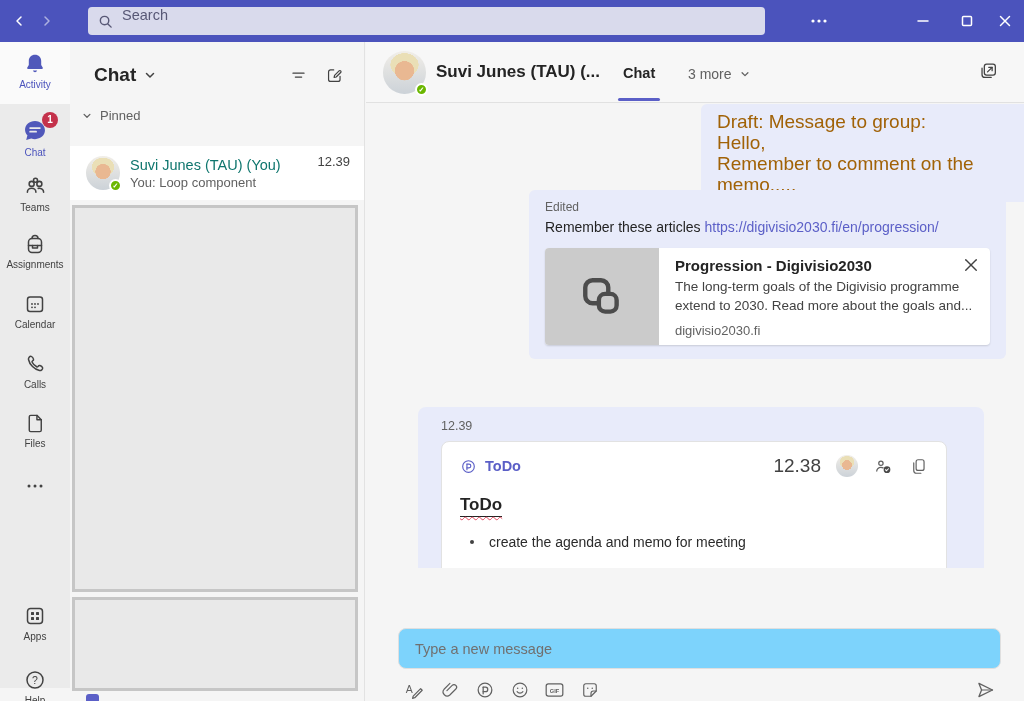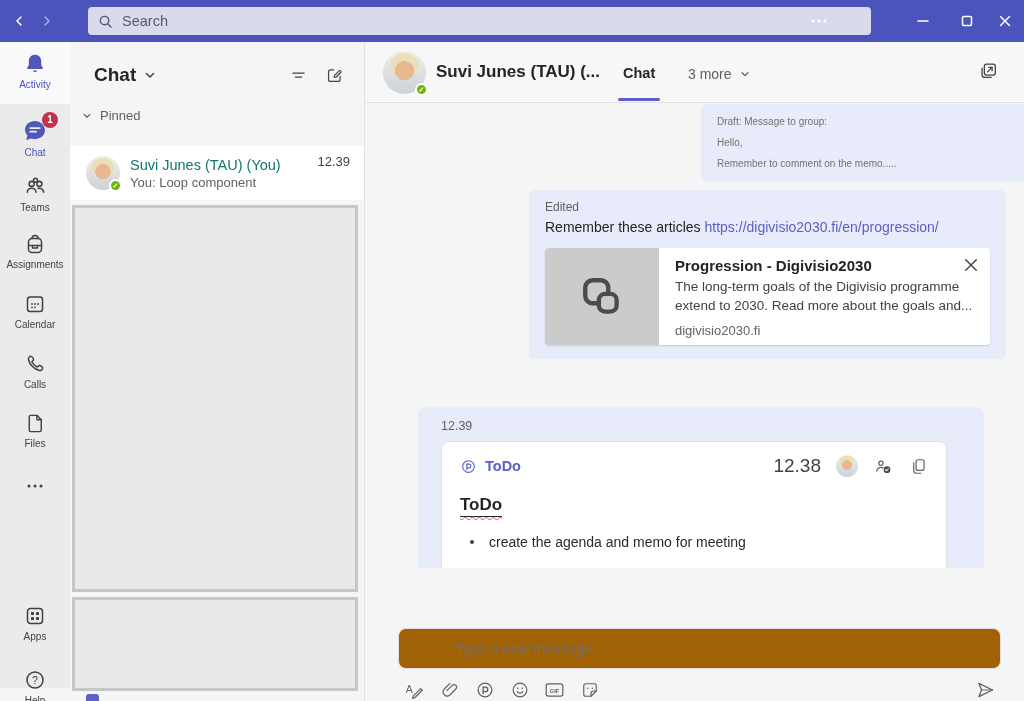--- a/index.html
+++ b/index.html
@@ -7,21 +7,21 @@
   body { font-family:"Liberation Sans", sans-serif; background:#F5F5F5; position:relative; color:#242424; }
   svg { display:block; }
   .icon { display:inline-flex; align-items:center; justify-content:center; color:#616161; }
   .icon svg { stroke:currentColor; fill:none; stroke-width:1.5; stroke-linecap:round; stroke-linejoin:round; }
 
   
   .titlebar { position:absolute; left:0; top:0; width:1024px; height:42px; background:#4B53BC; }
   .nav-btn { position:absolute; top:11px; width:22px; height:20px; display:flex; align-items:center; justify-content:center; color:#FFFFFF; cursor:pointer; }
   .nav-btn.back { left:8px; }
   .nav-btn.fwd { left:36px; color:rgba(255,255,255,.55); }
-  .searchbox { position:absolute; left:88px; top:7px; width:783px; height:28px; background:#D9DAEC; border-radius:4px; display:flex; align-items:center; padding:0 10px; gap:9px; color:#585876; }
+  .searchbox { position:absolute; left:88px; top:7px; width:677px; height:28px; background:#D9DAEC; border-radius:4px; display:flex; padding:0 10px; gap:9px; color:#585876; }
   .searchbox .ph { font-size:14.5px; color:#585876; }
   .tb-dots { position:absolute; right:192px; top:13px; width:26px; height:16px; display:flex; align-items:center; justify-content:center; color:#fff; }
   .winbtn { position:absolute; top:6px; width:34px; height:30px; display:flex; align-items:center; justify-content:center; color:#fff; }
   .winbtn.min { right:84px; } .winbtn.max { right:40px; } .winbtn.close { right:2px; }
 
   
   .avatar { border-radius:50%; position:relative; flex:none;
     background:
       radial-gradient(circle at 50% 46%, #e9b892 0 30%, rgba(0,0,0,0) 31%),
       radial-gradient(ellipse 56% 46% at 50% 32%, #eadfb6 0 58%, rgba(0,0,0,0) 59%),
@@ -64,21 +64,21 @@
   .m-header { position:absolute; left:0; top:0; width:658px; height:61px; background:#F7F7F7; border-bottom:1px solid #E1E1E1; }
   .m-header .avatar { position:absolute; left:17px; top:9px; width:43px; height:43px; }
   .m-name { position:absolute; left:70px; top:20px; font-size:17px; font-weight:bold; color:#242424; }
   .m-tab { position:absolute; left:257px; top:23px; font-size:14.5px; font-weight:bold; color:#242424; cursor:pointer; }
   .m-tab-underline { position:absolute; left:252px; top:56px; width:42px; height:3px; background:#5B5FC7; border-radius:2px; }
   .m-more { position:absolute; left:322px; top:24px; font-size:14px; color:#616161; display:flex; align-items:center; gap:8px; cursor:pointer; }
   .m-popout { position:absolute; right:24px; top:17px; width:24px; height:24px; color:#424242; cursor:pointer; }
 
   .messages { position:absolute; left:0; top:61px; width:658px; height:465px; overflow:hidden; }
   .bubble { background:#E8EBFA; }
-  .draft-bubble { position:absolute; left:335px; right:0; top:1px; border-radius:6px 0 0 6px; padding:7px 16px; font-size:10px; line-height:21px; color:#737373; }
+  .draft-bubble { position:absolute; left:335px; right:0; top:1px; border-radius:6px 0 0 6px; padding:7px 16px; font-size:19px; line-height:21px; color:#a16207; }
   .edited-bubble { position:absolute; left:163px; top:87px; width:477px; border-radius:6px; padding:10px 16px 14px; }
   .msg-meta { font-size:12px; color:#616161; margin-bottom:3px; }
   .msg-line { font-size:14px; line-height:21px; color:#242424; }
   .msg-link { color:#5B5FC7; text-decoration:none; cursor:pointer; }
   .link-card { margin-top:10px; background:#FFFFFF; border-radius:4px; box-shadow:0 1px 2px rgba(0,0,0,.14); display:flex; height:97px; overflow:hidden; cursor:pointer; }
   .lc-thumb { width:114px; flex:none; background:#CBCBCB; display:flex; align-items:center; justify-content:center; color:#4C4C4C; }
   .lc-body { flex:1; padding:9px 12px 8px 16px; position:relative; }
   .lc-title { font-size:15px; font-weight:bold; color:#242424; margin-bottom:3px; }
   .lc-close { position:absolute; top:9px; right:11px; width:16px; height:16px; color:#424242; cursor:pointer; }
   .lc-desc { font-size:13.5px; line-height:19px; color:#424242; max-width:330px; }
@@ -96,21 +96,21 @@
   .loop-right { margin-left:auto; display:flex; align-items:center; gap:15px; }
   .loop-sent { font-size:19px; color:#424242; }
   .loop-right .avatar { width:22px; height:22px; }
   .loop-right .icon { width:20px; height:20px; cursor:pointer; }
   .todo-heading { display:inline-block; margin:18px 0 0; font-size:17px; font-weight:bold; color:#242424;
     border-bottom:1.6px solid #242424; padding-bottom:1px;
     text-decoration:underline wavy #E04A5F; text-decoration-thickness:1px; text-underline-offset:6px; }
   .todo-bullet { margin-top:17px; display:flex; align-items:center; padding-left:10px; font-size:14px; color:#2b2b2b; }
   .todo-bullet .dot { width:4px; height:4px; border-radius:50%; background:#424242; margin-right:15px; flex:none; }
 
-  .compose-box { position:absolute; left:32px; top:586px; width:603px; height:41px; background:#a16207; border:1px solid #DFDFDF; border-radius:8px; display:flex; align-items:center;padding-left:40px; }
+  .compose-box { position:absolute; left:32px; top:586px; width:603px; height:41px; background:#7dd3fc; border:1px solid #DFDFDF; border-radius:8px; display:flex; align-items:center; }
   .compose-box input { border:none; outline:none; width:100%; height:100%; background:transparent; padding:0 16px; font-size:14.5px; font-family:"Liberation Sans",sans-serif; color:#242424; }
   .compose-box input::placeholder { color:#707070; }
   .compose-toolbar { position:absolute; left:38px; top:637px; display:flex; align-items:center; gap:14px; }
   .compose-toolbar .icon, .send-btn .icon { width:21px; height:21px; cursor:pointer; }
   .send-btn { position:absolute; right:28px; top:637px; cursor:pointer; color:#616161; }
 </style>
 </head>
 <body>
 
 <header class="titlebar">

